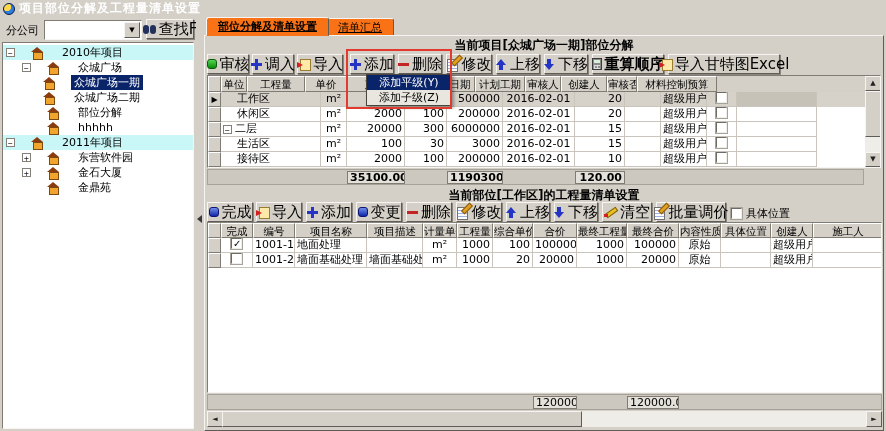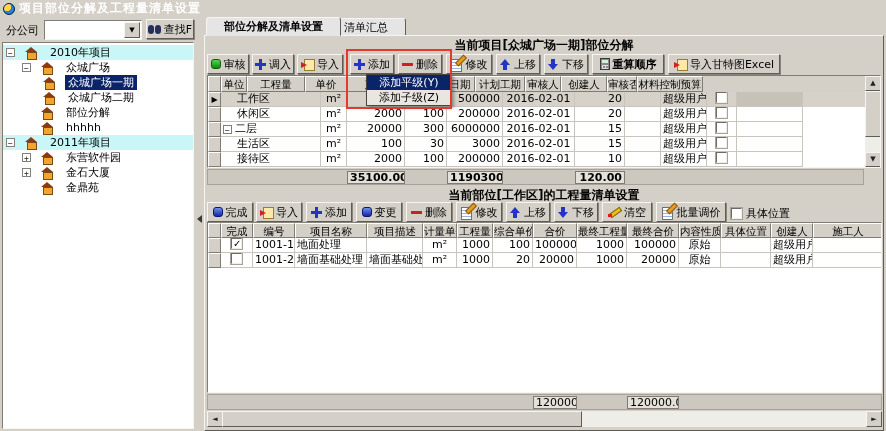--- a/index.html
+++ b/index.html
@@ -7,21 +7,21 @@
   .win{position:relative;width:886px;height:431px;background:#d4d0c8;overflow:hidden;
        font-family:"DejaVu Sans",sans-serif;font-size:11px;color:#000;}
   
   .titlebar{position:absolute;left:0;top:0;width:886px;height:17px;
     background:linear-gradient(90deg,#07277e 0%,#0a3static 0%,#0a3278 55%,#2b5ec0 100%);
     display:flex;align-items:center;gap:4px;padding-left:3px;}
   .titletxt{color:#fff;font-weight:bold;font-size:12px;letter-spacing:1px;}
   .ico-app{width:12px;height:12px;border-radius:6px;background:radial-gradient(circle at 30% 30%,#ffd84a 0 40%,#2d7de0 45% 100%);border:1px solid #041a50;}
   .btn{position:absolute;height:20px;display:flex;align-items:center;justify-content:center;gap:3px;
        background:#d4d0c8;border:1px solid;border-color:#f7f5f1 #5f5b55 #5f5b55 #f7f5f1;
-       box-shadow:1px 1px 0 #8a867e;white-space:nowrap;font-size:11px;padding:0 3px;cursor:default;}
+       box-shadow:1px 1px 0 #8a867e;white-space:nowrap;font-size:15px;padding:0 3px;cursor:default;}
   
   .ic{display:inline-block;flex:none;position:relative;}
   .ic-gsq{width:10px;height:10px;border-radius:3px;background:linear-gradient(#55d455,#0b8a0b);border:1px solid #065f06;}
   .ic-bsq{width:10px;height:10px;border-radius:3px;background:linear-gradient(#6f8fe8,#1226a8);border:1px solid #0a1670;}
   .ic-plus{width:11px;height:11px;}
   .ic-plus::before{content:"";position:absolute;left:4px;top:0;width:3px;height:11px;background:#2434c4;}
   .ic-plus::after{content:"";position:absolute;left:0;top:4px;width:11px;height:3px;background:#2434c4;}
   .ic-minus{width:11px;height:11px;}
   .ic-minus::after{content:"";position:absolute;left:0;top:4px;width:11px;height:3px;background:#c42424;}
   .ic-up{width:11px;height:11px;}
@@ -58,54 +58,54 @@
   
   .lp{position:absolute;left:0;top:17px;width:196px;height:414px;background:#d4d0c8;}
   .lp .lbl{position:absolute;left:6px;top:6px;}
   .combo{position:absolute;left:44px;top:3px;width:98px;height:20px;background:#fff;
          border:1px solid;border-color:#807c74 #f7f5f1 #f7f5f1 #807c74;display:flex;}
   .combo .val{flex:1;}
   .combo .drop{width:16px;height:16px;margin:1px;background:#d4d0c8;border:1px solid;border-color:#f7f5f1 #5f5b55 #5f5b55 #f7f5f1;font-size:7px;text-align:center;line-height:14px;}
   .findbtn{left:146px;top:2px;width:48px;}
   .tree{position:absolute;left:2px;top:25px;width:192px;height:387px;background:#fff;
         border:1px solid;border-color:#807c74 #f7f5f1 #f7f5f1 #807c74;overflow:hidden;padding-top:2px;}
-  .ti{height:15px;display:flex;align-items:center;gap:10px;white-space:nowrap;}
+  .ti{height:15px;display:flex;align-items:center;gap:16px;white-space:nowrap;}
   .ti.l0{padding-left:3px;}
   .ti.l1{padding-left:19px;}
   .ti.l2{padding-left:40px;}
   .ti.hl{background:#c9f6f6;}
   .ti .tl{padding:0 3px;}
   .ti.sel .tl{background:#0a246a;color:#fff;}
   
   .split{position:absolute;left:196px;top:17px;width:8px;height:414px;background:#d4d0c8;}
   .split .arr{position:absolute;left:1px;top:198px;width:0;height:0;border-top:4px solid transparent;border-bottom:4px solid transparent;border-right:5px solid #3a3a3a;}
   
   .rp{position:absolute;left:204px;top:17px;width:682px;height:414px;}
-  .tab{position:absolute;top:1px;height:18px;background:#e5e5e5;display:flex;align-items:center;padding:0 17px;
-       border:1px solid;border-color:#f7f5f1 #5f5b55 transparent #f7f5f1;border-radius:3px 3px 0 0;white-space:nowrap;}
+  .tab{position:absolute;top:1px;height:18px;background:#f97316;display:flex;align-items:center;padding:0 11px;
+       border:1px solid;border-color:#f7f5f1 #5f5b55 transparent #f7f5f1;border-radius:3px 3px 0 0;white-space:nowrap;text-decoration:underline;}
   .tab.active{top:0;height:19px;font-weight:bold;z-index:3;}
   .content{position:absolute;left:0;top:18px;width:680px;height:396px;background:#d4d0c8;
        border:1px solid;border-color:#f7f5f1 #5f5b55 #5f5b55 #f7f5f1;}
   .sectitle{position:absolute;left:3px;width:674px;height:16px;text-align:center;font-weight:bold;font-size:12px;z-index:2;white-space:nowrap;}
   .tbb{z-index:2;}
   
   .grid{position:absolute;left:3px;background:#fff;border:1px solid;border-color:#807c74 #f7f5f1 #f7f5f1 #807c74;z-index:1;overflow:hidden;}
   .g1{top:58px;width:674px;height:93px;}
   .g2{top:205px;width:675px;height:171px;}
   .trow{display:flex;height:15px;line-height:14px;background:#fff;}
   .thead{display:flex;height:16px;line-height:15px;background:#d4d0c8;}
   .hc{background:#d4d0c8;border:1px solid;border-color:#fff #807c74 #807c74 #fff;text-align:center;overflow:hidden;white-space:nowrap;flex:none;font-size:10.5px;}
   .cc{border-right:1px solid #c9c5bd;border-bottom:1px solid #c9c5bd;padding:0 2px;overflow:hidden;white-space:nowrap;flex:none;}
   .icell{background:#d4d0c8;border:1px solid;border-color:#fff #807c74 #807c74 #fff;flex:none;text-align:center;font-size:8px;line-height:13px;padding:0;}
   .r{text-align:right;}
   .ctr{text-align:center;}
   .trow.sel{background:#d6d2ca;}
   .trow.sel .dk{background:#c6c2b8;}
   
-  .tc0{width:13px}.tc1{width:100px}.tc2{width:26px}.tc3{width:58px}.tc4{width:42px}.tc5{width:56px}.tc6{width:72px}.tc7{width:50px}.tc8{width:36px}.tc9{width:46px}.tc10{width:30px}.tc11{width:66px}
+  .tc0{width:13px}.tc1{width:100px}.tc2{width:26px}.tc3{width:58px}.tc4{width:42px}.tc5{width:56px}.tc6{width:72px}.tc7{width:50px}.tc8{width:36px}.tc9{width:46px}.tc10{width:30px}.tc11{width:80px}
   
   .bc0{width:13px}.bc1{width:32px}.bc2{width:42px}.bc3{width:72px}.bc4{width:56px}.bc5{width:34px}.bc6{width:36px}.bc7{width:40px}.bc8{width:44px}.bc9{width:50px}.bc10{width:52px}.bc11{width:42px}.bc12{width:50px}.bc13{width:42px}.bc14{width:70px}
   .name1{padding-left:16px;}
   .namex{display:flex;align-items:center;gap:3px;}
   
   .sum{position:absolute;left:3px;height:16px;background:#ccc8c0;border:1px solid #a6a29a;z-index:1;}
   .s1{top:152px;width:657px;font-weight:bold;}
   .s2{top:377px;width:675px;}
   .sumbox{position:absolute;top:1px;height:13px;background:#e4e1da;border:1px solid #807c74;text-align:right;padding:0 2px;overflow:hidden;white-space:nowrap;line-height:12px;}
   

